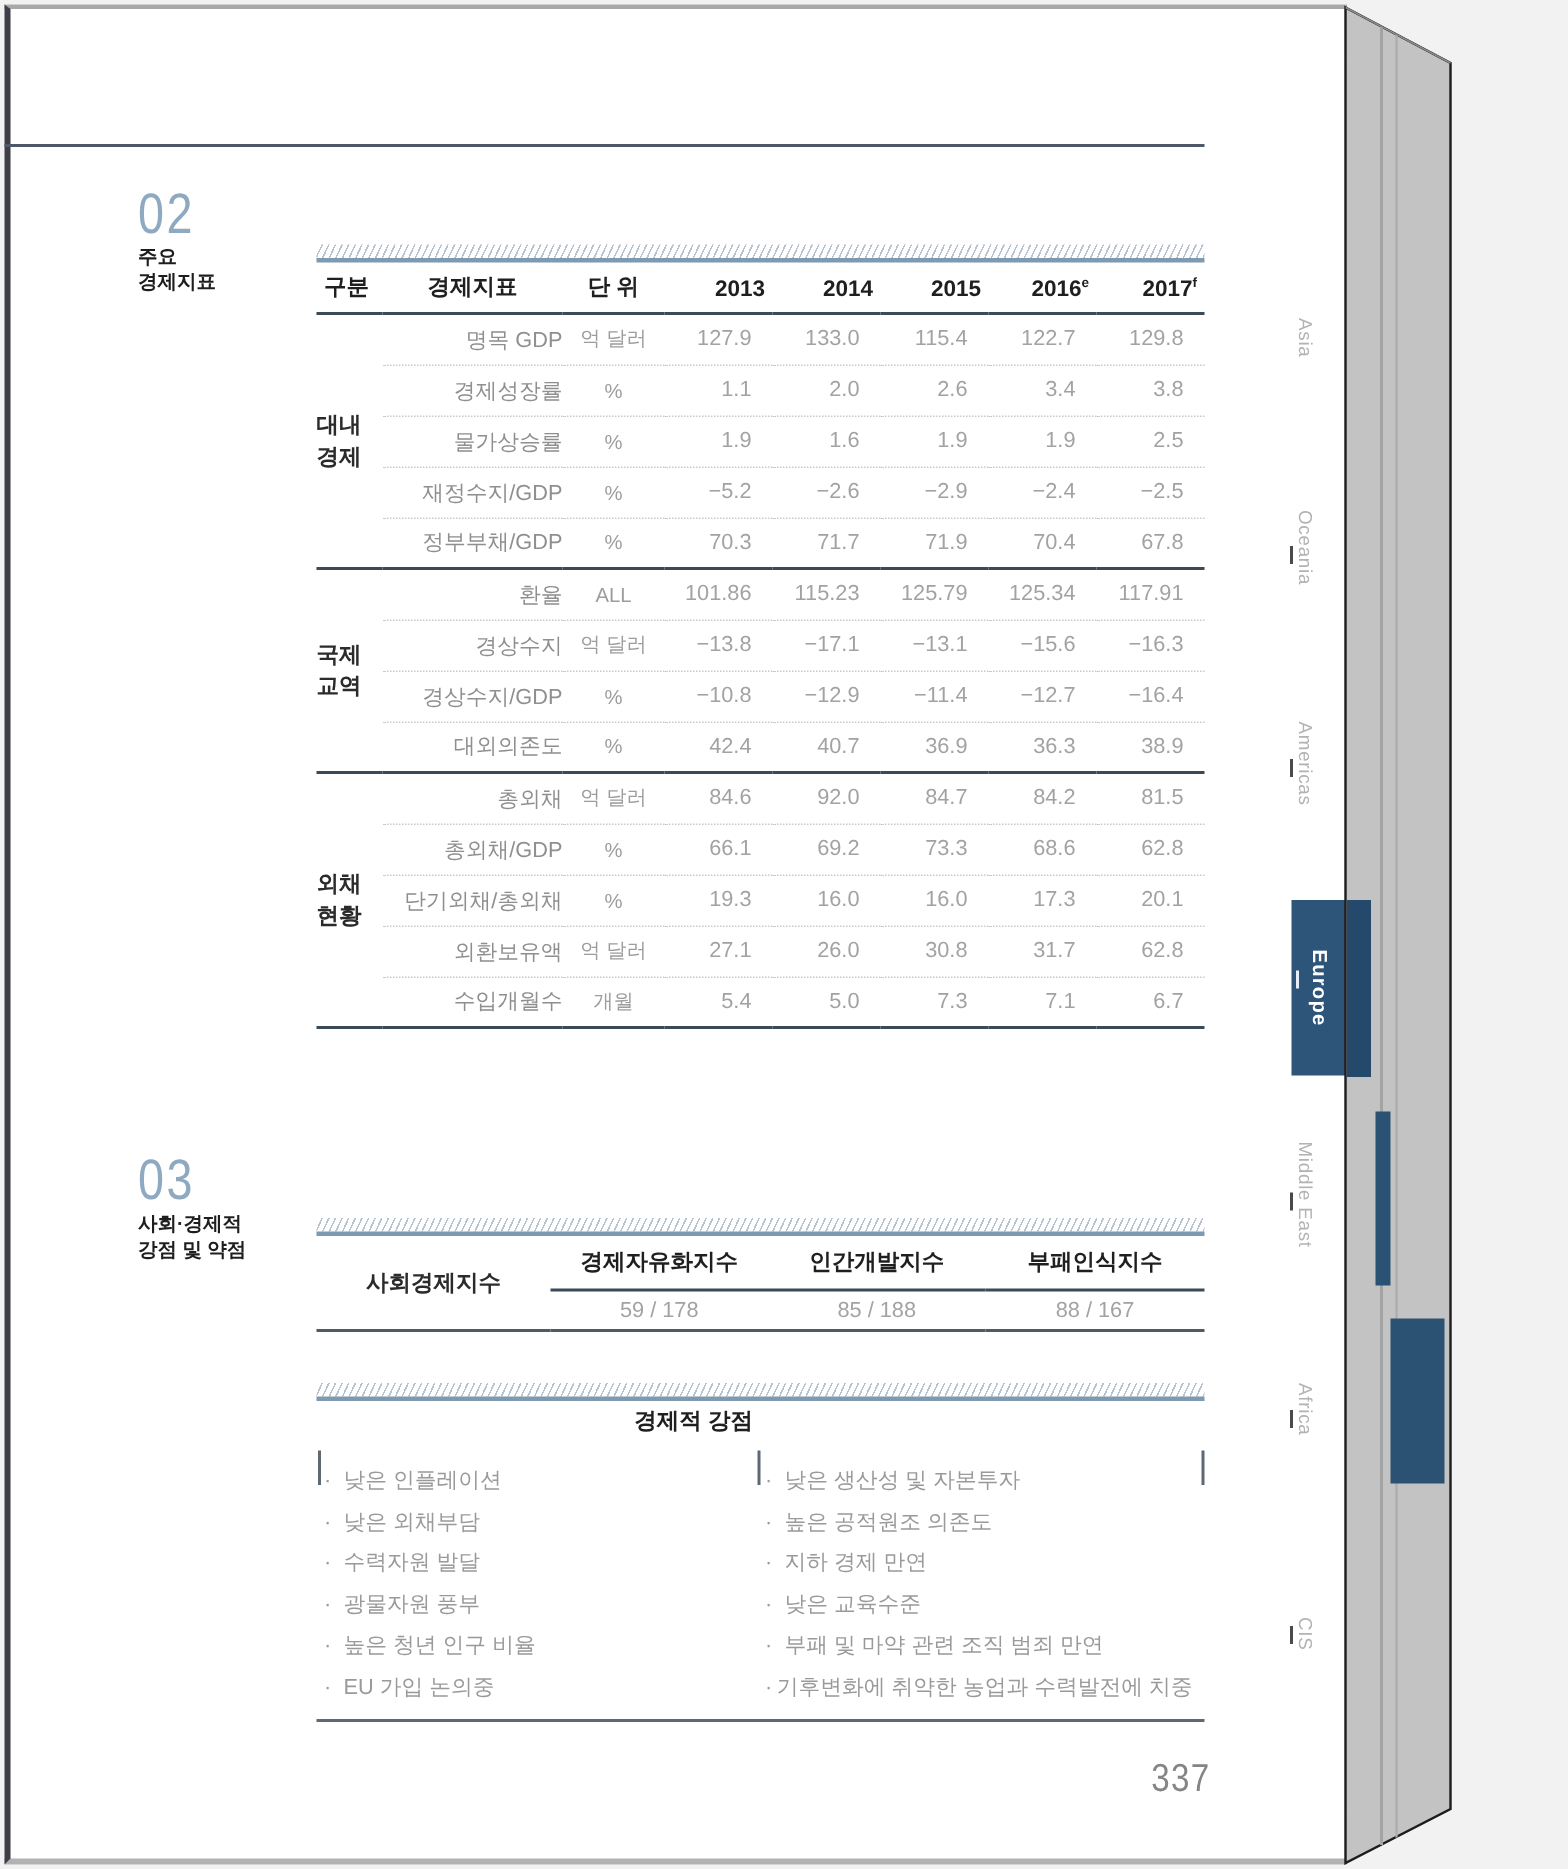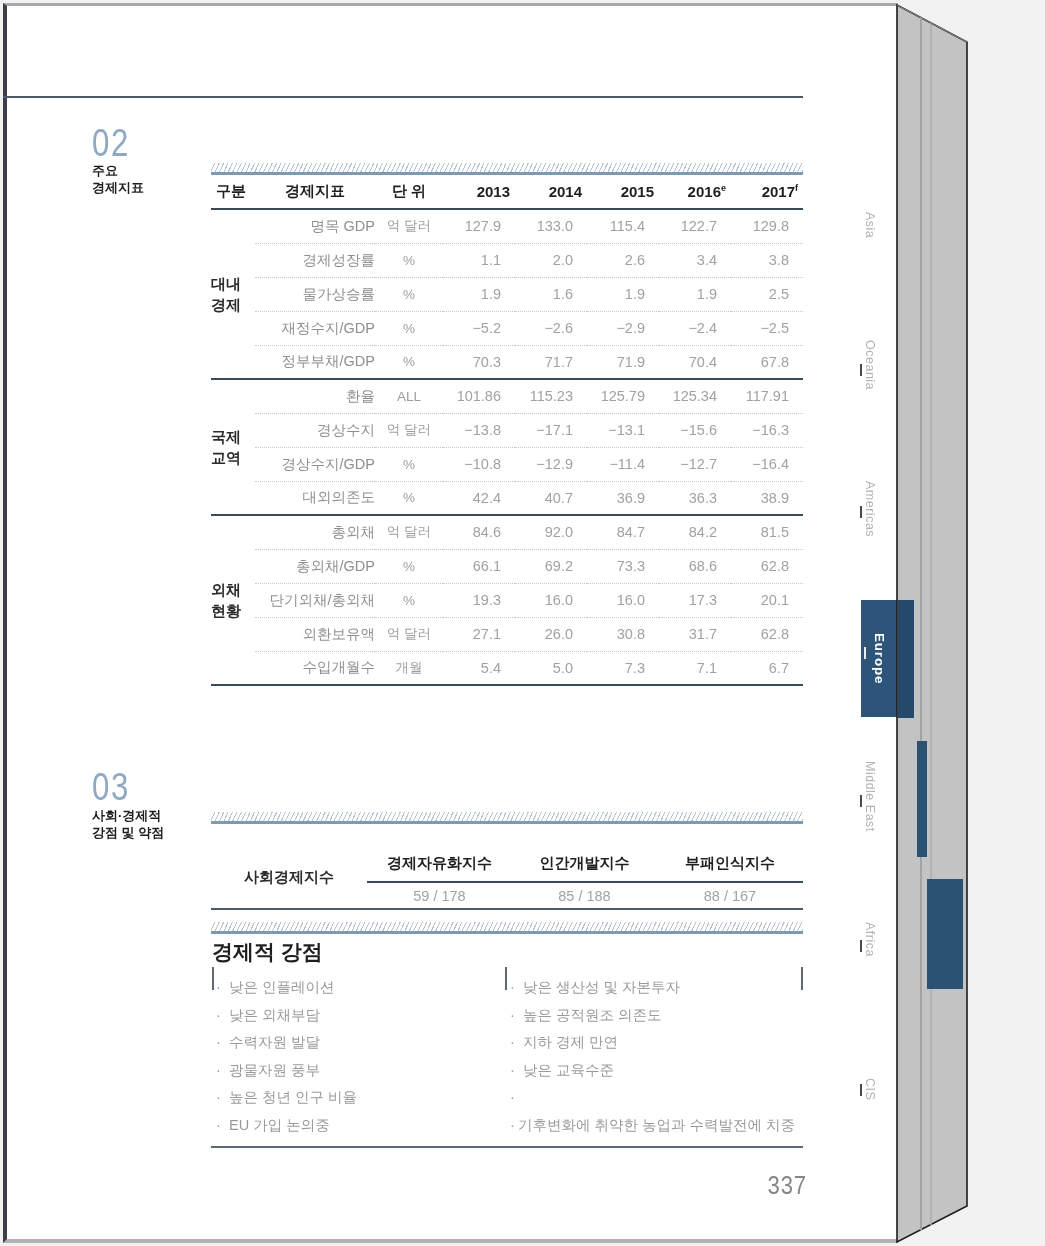--- a/index.html
+++ b/index.html
@@ -44,29 +44,29 @@
   th.h-year { text-align:right; padding-right:14px; white-space:nowrap; }
   th.h-year sup { font-size:9px; margin-right:-9px; color:#1f1f1f; }
   td.glabel { font-size:15px; font-weight:bold; color:#2b2b2b; vertical-align:middle; line-height:1.4; }
   td.glabel span { display:block; }
   td.ind { font-size:14.5px; color:#8f8f8f; text-align:right; }
   td.unit { font-size:13.5px; color:#9d9d9d; text-align:center; }
   td.val { font-size:14.5px; color:#a2a2a2; text-align:right; padding-right:14px; }
 
   
   table.idx { position:absolute; left:211px; top:824px; width:592px; border-collapse:collapse;
-              border-bottom:2px solid #4e5a66; table-layout:fixed;margin-top:22px; }
+              border-bottom:2px solid #4e5a66; table-layout:fixed; }
   table.idx tr.hdr { height:36px; }
   table.idx tr.vals { height:27px; }
   td.idx-label { font-size:15px; font-weight:bold; color:#2b2b2b; text-align:center; vertical-align:middle; }
   td.idx-h { font-size:15px; font-weight:bold; color:#1f1f1f; text-align:center; border-bottom:2px solid #3b4a58; }
   td.idx-v { font-size:14.5px; color:#a2a2a2; text-align:center; vertical-align:middle; }
 
   
-  .sw-head { position:absolute; top:938px; font-size:21px; font-weight:bold; color:#1f1f1f; width:290px; text-align:left; }
+  .sw-head { position:absolute; top:938px; font-size:15px; font-weight:bold; color:#1f1f1f; width:290px; text-align:right; }
   #sw-head-s { left:212px; } #sw-head-w { left:508px; }
   .sw-tick { position:absolute; top:967px; width:2px; height:23px; background:#5d6a76; }
   .sw-bottom { position:absolute; top:1146px; left:211px; width:592px; height:2px; background:#5d6a76; }
   .sw-list { position:absolute; top:974px; width:285px; }
   #sw-list-s { left:216px; } #sw-list-w { left:510px; }
   .sw-item { display:flex; line-height:27.5px; font-size:14.5px; color:#9a9a9a; white-space:nowrap; }
   .sw-item .bullet { width:13px; color:#9a9a9a; }
 
   
   .page-num { position:absolute; top:1170px; left:741px; width:66px; text-align:right;
@@ -347,20 +347,21 @@
     <div class="sw-item">
         <span class="bullet">·</span>
         <span>지하 경제 만연</span>
       </div>
     <div class="sw-item">
         <span class="bullet">·</span>
         <span>낮은 교육수준</span>
       </div>
     <div class="sw-item">
         <span class="bullet">·</span>
+        <span>부패 및 마약 관련 조직 범죄 만연</span>
       </div>
     <div class="sw-item">
         <span class="bullet">·</span>
         <span>기후변화에 취약한 농업과 수력발전에 치중</span>
       </div>
   </div>
   <div class="sw-bottom"></div>
 
   <div class="page-num">337</div>
 

